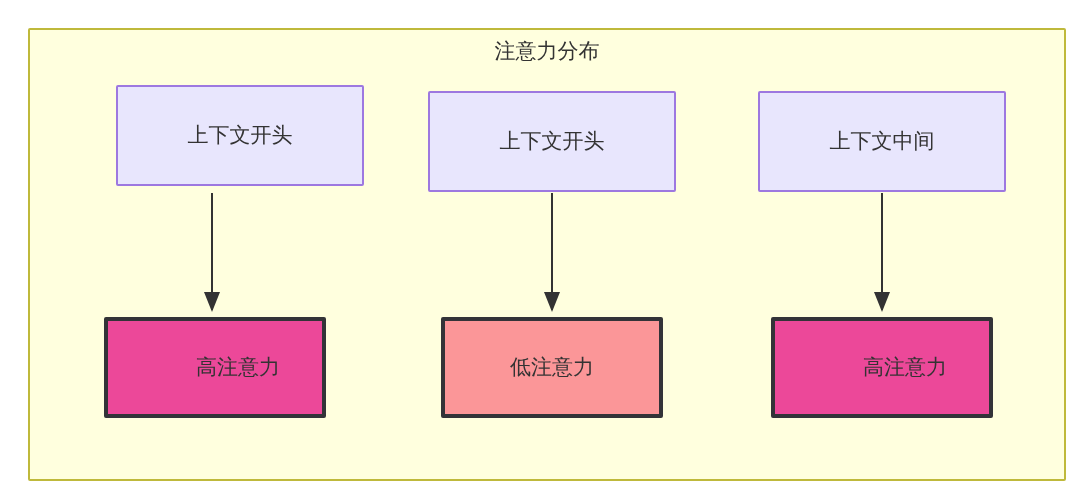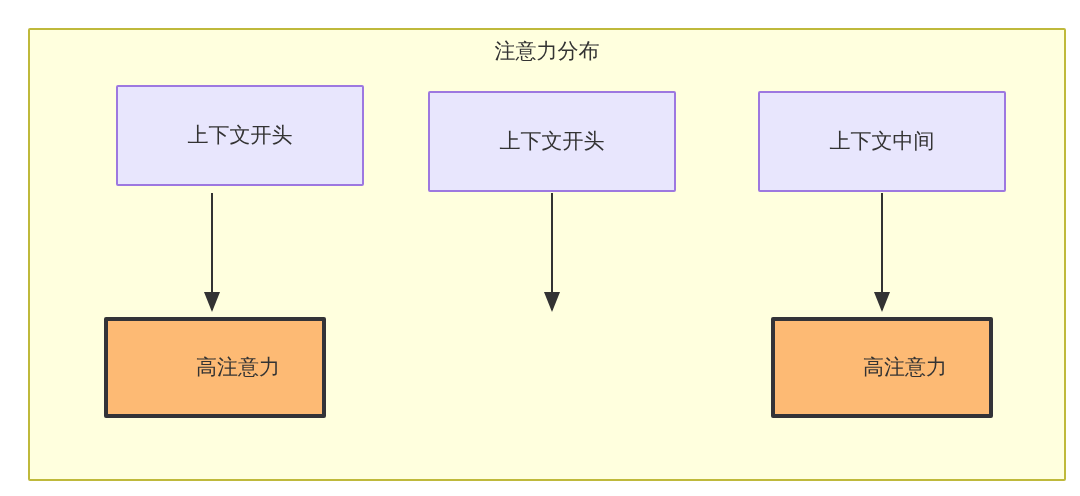--- a/index.html
+++ b/index.html
@@ -69,21 +69,21 @@
     border-radius: 2px;
   }
 
   
   .node.attn {
     width: 222px;
     height: 101px;
     border: 4px solid #333338;
     border-radius: 2px;
   }
-  .node.attn.high { background: #fdba74; padding-left: 46px; }
+  .node.attn.high { background: #ec4899; padding-left: 46px; }
   .node.attn.low  { background: #fb9698; }
 
   
   .col1.ctx  { left: 88px;  top: 85px; margin-left: 28px; }
   .col2.ctx  { left: 428px; top: 91px; }
   .col3.ctx  { left: 758px; top: 91px; }
 
   .col1.attn { left: 104px; top: 317px; }
   .col2.attn { left: 441px; top: 317px; }
   .col3.attn { left: 771px; top: 317px; }
@@ -134,18 +134,21 @@
   </div>
 
   <div class="node ctx col3">
     <span>上下文中间</span>
   </div>
 
   <div class="node attn high col1">
     <span>高注意力</span>
   </div>
 
+  <div class="node attn low col2">
+    <span>低注意力</span>
+  </div>
 
   <div class="node attn high col3">
     <span>高注意力</span>
   </div>
 
 </div>
 
 </body></html>

